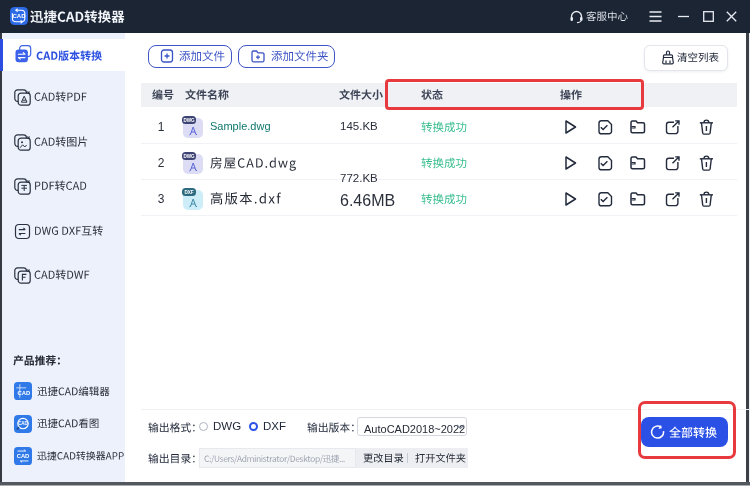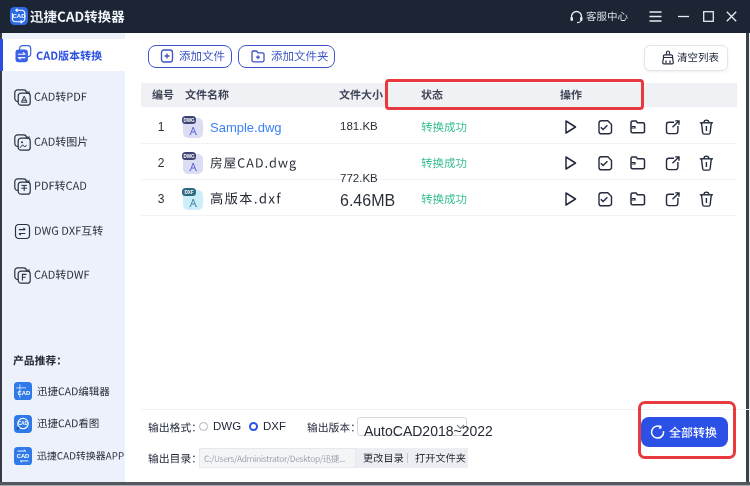--- a/index.html
+++ b/index.html
@@ -182,22 +182,22 @@
       <path d="M8.1 -8.6C8.5 -7.9 9.1 -7.1 9.3 -6.6L10.3 -7.2C10.1 -7.7 9.5 -8.5 9.1 -9.1ZM0.3 -2.5 1.0 -1.3C1.4 -1.7 2.0 -2.2 2.5 -2.6V1.0H3.8V0.2C4.1 0.5 4.4 0.7 4.7 1.0C6.0 -0.2 6.8 -1.6 7.2 -3.0C7.8 -1.3 8.6 0.1 9.9 0.9C10.1 0.6 10.5 0.1 10.8 -0.2C9.3 -1.1 8.3 -2.9 7.8 -5.0H10.5V-6.3H7.6V-6.5V-9.3H6.3V-6.5V-6.3H4.0V-5.0H6.2C6.0 -3.4 5.5 -1.6 3.8 -0.0V-9.4H2.5V-6.3C2.2 -6.9 1.8 -7.5 1.4 -8.0L0.4 -7.3C0.8 -6.7 1.4 -5.8 1.6 -5.2L2.5 -5.7V-4.2C1.7 -3.5 0.8 -2.8 0.3 -2.5Z M15.1 -4.3C15.8 -3.9 16.6 -3.4 16.9 -3.0L18.2 -3.8C17.7 -4.1 16.9 -4.7 16.3 -5.0ZM13.9 -2.7V-0.8C13.9 0.4 14.3 0.8 15.8 0.8C16.1 0.8 17.6 0.8 18.0 0.8C19.2 0.8 19.6 0.4 19.7 -1.2C19.4 -1.3 18.8 -1.5 18.5 -1.7C18.5 -0.6 18.4 -0.4 17.9 -0.4C17.5 -0.4 16.2 -0.4 15.9 -0.4C15.3 -0.4 15.2 -0.5 15.2 -0.8V-2.7ZM15.4 -2.8C16.0 -2.2 16.7 -1.5 17.0 -0.9L18.1 -1.6C17.7 -2.1 17.0 -2.9 16.5 -3.4ZM19.1 -2.5C19.7 -1.6 20.2 -0.3 20.4 0.5L21.6 0.1C21.4 -0.7 20.8 -2.0 20.3 -2.9ZM12.4 -2.8C12.2 -1.8 11.9 -0.7 11.4 0.0L12.6 0.6C13.1 -0.2 13.4 -1.4 13.6 -2.4ZM15.9 -9.5C15.8 -8.9 15.8 -8.4 15.7 -7.9H11.5V-6.7H15.3C14.8 -5.5 13.7 -4.6 11.4 -4.0C11.7 -3.7 12.0 -3.2 12.1 -2.9C14.9 -3.7 16.1 -5.0 16.7 -6.5C17.5 -4.8 18.8 -3.6 20.9 -3.0C21.1 -3.4 21.4 -3.9 21.7 -4.2C20.0 -4.6 18.8 -5.5 18.0 -6.7H21.5V-7.9H17.0C17.1 -8.4 17.2 -8.9 17.2 -9.5Z" fill="#3e4557"></path>
     </svg>
 <svg class="abs" style="left:560px;top:86.2px" width="25" height="19" viewBox="0 -12.8 25 19">
       <path d="M6.1 -8.0H8.1V-7.3H6.1ZM5.0 -8.9V-6.4H9.3V-8.9ZM5.0 -5.1H5.9V-4.3H5.0ZM8.4 -5.1H9.3V-4.3H8.4ZM1.5 -9.3V-7.3H0.4V-6.0H1.5V-4.1L0.3 -3.7L0.6 -2.4L1.5 -2.8V-0.5C1.5 -0.3 1.5 -0.3 1.3 -0.3C1.2 -0.3 0.9 -0.3 0.6 -0.3C0.8 0.0 0.9 0.5 1.0 0.9C1.6 0.9 2.0 0.8 2.3 0.6C2.6 0.4 2.7 0.1 2.7 -0.5V-3.2L3.7 -3.5L3.5 -4.7L2.7 -4.4V-6.0H3.6V-7.3H2.7V-9.3ZM3.8 -2.7V-1.6H5.9C5.2 -1.0 4.1 -0.5 3.0 -0.2C3.3 0.1 3.7 0.5 3.8 0.8C4.8 0.5 5.8 -0.1 6.5 -0.8V1.0H7.8V-0.8C8.4 -0.1 9.2 0.4 9.9 0.7C10.1 0.4 10.5 -0.0 10.8 -0.3C9.9 -0.5 9.0 -1.1 8.3 -1.6H10.5V-2.7H7.8V-3.4H10.4V-6.0H7.4V-3.4H6.9V-6.0H4.0V-3.4H6.5V-2.7Z M16.7 -9.2C16.2 -7.7 15.3 -6.1 14.3 -5.1C14.6 -4.9 15.1 -4.4 15.3 -4.1C15.8 -4.7 16.3 -5.5 16.8 -6.3H17.2V1.0H18.6V-1.5H21.6V-2.7H18.6V-3.9H21.4V-5.1H18.6V-6.3H21.7V-7.5H17.4C17.6 -8.0 17.8 -8.5 17.9 -8.9ZM13.8 -9.3C13.2 -7.7 12.2 -6.2 11.2 -5.2C11.5 -4.8 11.8 -4.1 12.0 -3.8C12.2 -4.0 12.4 -4.3 12.7 -4.6V1.0H14.0V-6.6C14.4 -7.3 14.8 -8.1 15.0 -8.9Z" fill="#3e4557"></path>
     </svg>
 <div class="abs" style="left:385px;top:79px;width:253px;height:25px;border:3px solid #e83a3e;border-radius:4px;"></div>
 <div class="abs" style="left:141px;top:143px;width:596px;height:1px;background:#f1f2f5"></div>
 <div class="abs" style="left:141px;top:179px;width:596px;height:1px;background:#f1f2f5"></div>
 <div class="abs" style="left:141px;top:215px;width:596px;height:1px;background:#f1f2f5"></div>
 <div class="abs" style="left:155px;top:120px;width:12px;color:#2a2f3a;font-size:12px;text-align:center">1</div>
-<div class="abs" style="left:210px;top:120px;color:#3b82f6;font-size:13px">Sample.dwg</div>
-<div class="abs" style="left:340px;top:120px;color:#2a2f3a;font-size:11.5px">181.KB</div>
+<div class="abs" style="left:210px;top:120px;color:#0f766e;font-size:11px">Sample.dwg</div>
+<div class="abs" style="left:340px;top:120px;color:#2a2f3a;font-size:11.5px">145.KB</div>
 <svg class="abs" style="left:421px;top:117.7px" width="49" height="19" viewBox="0 -13.3 49 19">
       <path d="M0.9 -3.8C1.0 -3.9 1.4 -4.0 1.8 -4.0H2.8V-2.3L0.5 -1.9L0.6 -1.1L2.8 -1.5V0.9H3.6V-1.7L5.2 -2.0L5.1 -2.7L3.6 -2.4V-4.0H4.8V-4.8H3.6V-6.5H2.8V-4.8H1.7C2.0 -5.6 2.4 -6.5 2.7 -7.5H4.8V-8.3H2.9C3.0 -8.7 3.1 -9.1 3.2 -9.5L2.4 -9.7C2.3 -9.2 2.2 -8.8 2.1 -8.3H0.5V-7.5H1.9C1.6 -6.6 1.4 -5.8 1.2 -5.5C1.0 -5.0 0.9 -4.6 0.7 -4.6C0.8 -4.4 0.9 -4.0 0.9 -3.8ZM4.9 -6.2V-5.3H6.6C6.3 -4.5 6.1 -3.8 5.9 -3.2H9.2C8.8 -2.6 8.3 -1.9 7.8 -1.3C7.4 -1.6 7.0 -1.8 6.7 -2.1L6.1 -1.5C7.3 -0.8 8.6 0.3 9.3 0.9L9.9 0.3C9.5 -0.1 9.1 -0.5 8.5 -0.9C9.2 -1.8 10.0 -2.9 10.6 -3.8L10.0 -4.1L9.8 -4.0H7.1L7.5 -5.3H11.0V-6.2H7.7L8.1 -7.5H10.6V-8.3H8.3L8.6 -9.5L7.8 -9.7L7.4 -8.3H5.3V-7.5H7.2L6.8 -6.2Z M13.4 -9.6V-7.3H12.1V-6.5H13.4V-4.0C12.8 -3.8 12.3 -3.7 11.9 -3.6L12.1 -2.7L13.4 -3.1V-0.1C13.4 0.0 13.3 0.0 13.2 0.0C13.1 0.1 12.7 0.1 12.2 0.0C12.4 0.3 12.5 0.7 12.5 0.9C13.2 0.9 13.6 0.9 13.9 0.7C14.1 0.6 14.2 0.3 14.2 -0.1V-3.4L15.5 -3.8L15.3 -4.6L14.2 -4.2V-6.5H15.3V-7.3H14.2V-9.6ZM17.7 -7.9H20.1C19.8 -7.5 19.5 -7.1 19.1 -6.8H16.8C17.1 -7.1 17.4 -7.5 17.7 -7.9ZM15.3 -3.3V-2.6H18.1C17.7 -1.6 16.7 -0.6 14.7 0.3C14.9 0.5 15.2 0.8 15.3 0.9C17.2 0.0 18.3 -1.1 18.8 -2.1C19.5 -0.8 20.7 0.3 22.1 0.9C22.2 0.7 22.5 0.4 22.6 0.2C21.3 -0.3 20.1 -1.3 19.4 -2.6H22.4V-3.3H21.6V-6.8H20.1C20.6 -7.2 21.0 -7.8 21.3 -8.3L20.7 -8.7L20.6 -8.6H18.1C18.3 -8.9 18.4 -9.2 18.5 -9.5L17.7 -9.7C17.3 -8.7 16.5 -7.5 15.4 -6.6C15.6 -6.5 15.8 -6.2 16.0 -6.0L16.2 -6.2V-3.3ZM17.0 -3.3V-6.1H18.5V-4.9C18.5 -4.4 18.5 -3.9 18.4 -3.3ZM20.8 -3.3H19.2C19.3 -3.9 19.4 -4.4 19.4 -4.8V-6.1H20.8Z M29.3 -9.6C29.3 -9.0 29.3 -8.3 29.3 -7.7H24.5V-4.5C24.5 -3.0 24.4 -1.0 23.4 0.4C23.6 0.5 24.0 0.8 24.1 1.0C25.2 -0.5 25.4 -2.8 25.4 -4.5V-4.5H27.5C27.4 -2.6 27.4 -1.8 27.2 -1.7C27.1 -1.6 27.0 -1.5 26.9 -1.5C26.7 -1.5 26.2 -1.5 25.6 -1.6C25.8 -1.4 25.9 -1.0 25.9 -0.8C26.4 -0.7 27.0 -0.7 27.3 -0.8C27.6 -0.8 27.8 -0.9 28.0 -1.1C28.2 -1.4 28.3 -2.4 28.3 -5.0C28.3 -5.1 28.3 -5.3 28.3 -5.3H25.4V-6.9H29.4C29.5 -5.0 29.8 -3.3 30.2 -2.0C29.5 -1.1 28.6 -0.4 27.6 0.1C27.7 0.3 28.0 0.7 28.2 0.9C29.1 0.3 29.9 -0.3 30.6 -1.1C31.1 0.1 31.8 0.8 32.7 0.8C33.6 0.8 33.9 0.3 34.0 -1.7C33.8 -1.8 33.5 -2.0 33.3 -2.2C33.2 -0.6 33.1 -0.0 32.7 -0.0C32.2 -0.0 31.6 -0.7 31.2 -1.8C32.1 -2.9 32.7 -4.2 33.2 -5.8L32.4 -6.0C32.0 -4.8 31.5 -3.8 30.9 -2.8C30.6 -4.0 30.4 -5.3 30.2 -6.9H33.9V-7.7H30.2C30.2 -8.3 30.2 -9.0 30.2 -9.6ZM30.7 -9.1C31.5 -8.7 32.3 -8.1 32.8 -7.7L33.3 -8.3C32.9 -8.7 32.0 -9.3 31.2 -9.6Z M34.9 -2.1 35.1 -1.2C36.4 -1.5 38.0 -2.0 39.6 -2.5L39.5 -3.3L37.6 -2.8V-7.5H39.3V-8.3H35.1V-7.5H36.8V-2.6C36.1 -2.4 35.4 -2.2 34.9 -2.1ZM41.4 -9.5C41.4 -8.6 41.4 -7.8 41.3 -7.0H39.4V-6.2H41.3C41.1 -3.4 40.5 -1.1 38.0 0.3C38.2 0.4 38.5 0.7 38.7 0.9C41.3 -0.5 42.0 -3.1 42.1 -6.2H44.4C44.3 -2.1 44.1 -0.5 43.8 -0.2C43.6 -0.0 43.5 0.0 43.3 0.0C43.0 0.0 42.4 -0.0 41.7 -0.1C41.8 0.2 41.9 0.5 41.9 0.8C42.6 0.8 43.3 0.8 43.6 0.8C44.0 0.8 44.3 0.7 44.5 0.3C45.0 -0.2 45.1 -1.8 45.3 -6.6C45.3 -6.7 45.3 -7.0 45.3 -7.0H42.2C42.2 -7.8 42.2 -8.6 42.2 -9.5Z" fill="#35bd8d"></path>
     </svg>
 <div class="abs" style="left:155px;top:156px;width:12px;color:#2a2f3a;font-size:12px;text-align:center">2</div>
 <svg class="abs" style="left:210px;top:152.6px" width="90" height="21" viewBox="0 -14.6 90 21">
       <path d="M6.4 -6.0C6.6 -5.6 6.9 -5.0 7.1 -4.7H3.1V-3.9H5.5C5.3 -1.9 4.7 -0.5 2.5 0.3C2.7 0.4 2.9 0.8 3.0 1.0C4.8 0.4 5.6 -0.7 6.0 -2.0H9.8C9.7 -0.7 9.5 -0.2 9.3 0.0C9.2 0.1 9.1 0.1 8.8 0.1C8.6 0.1 7.9 0.1 7.2 0.1C7.3 0.3 7.4 0.6 7.5 0.8C8.2 0.9 8.9 0.9 9.2 0.9C9.6 0.8 9.9 0.8 10.1 0.6C10.4 0.3 10.6 -0.5 10.8 -2.4C10.8 -2.5 10.8 -2.8 10.8 -2.8H6.2C6.3 -3.1 6.4 -3.5 6.4 -3.9H11.6V-4.7H7.3L8.0 -5.0C7.8 -5.3 7.5 -5.9 7.2 -6.3ZM5.6 -10.3C5.7 -10.0 5.9 -9.7 6.0 -9.3H1.7V-6.3C1.7 -4.3 1.6 -1.5 0.4 0.5C0.7 0.6 1.1 0.8 1.3 1.0C2.5 -1.1 2.7 -4.2 2.7 -6.3V-6.4H11.2V-9.3H7.1C6.9 -9.7 6.7 -10.2 6.5 -10.6ZM2.7 -8.5H10.2V-7.2H2.7Z M16.3 -9.1H23.8V-7.9H16.3ZM15.4 -9.9V-6.4C15.4 -4.4 15.3 -1.5 14.0 0.5C14.3 0.6 14.7 0.8 14.9 1.0C16.1 -1.1 16.3 -4.2 16.3 -6.4V-7.1H24.8V-9.9ZM17.2 -3.1C17.4 -3.2 17.8 -3.2 20.3 -3.4V-2.3H17.0V-1.5H20.3V-0.1H16.0V0.6H25.5V-0.1H21.2V-1.5H24.6V-2.3H21.2V-3.5L23.5 -3.6C23.8 -3.3 24.1 -3.0 24.3 -2.8L25.1 -3.3C24.5 -3.9 23.4 -4.8 22.5 -5.4H25.2V-6.2H16.4V-5.4H18.8C18.3 -4.9 17.8 -4.5 17.6 -4.3C17.3 -4.1 17.1 -4.0 16.9 -3.9C17.0 -3.7 17.1 -3.3 17.2 -3.1ZM21.8 -5.0C22.1 -4.8 22.4 -4.5 22.7 -4.3L18.5 -4.1C19.0 -4.5 19.5 -4.9 20.0 -5.4H22.4Z M32.0 0.2C33.1 0.2 34.1 -0.3 34.8 -1.2L34.1 -1.9C33.6 -1.2 32.9 -0.9 32.0 -0.9C30.2 -0.9 29.1 -2.3 29.1 -4.6C29.1 -7.0 30.3 -8.4 32.0 -8.4C32.8 -8.4 33.4 -8.0 33.9 -7.5L34.6 -8.3C34.0 -8.9 33.1 -9.4 32.0 -9.4C29.7 -9.4 27.9 -7.6 27.9 -4.6C27.9 -1.6 29.6 0.2 32.0 0.2Z M36.3 0.0H37.5L38.4 -2.8H41.7L42.6 0.0H43.8L40.7 -9.2H39.4ZM38.6 -3.7 39.1 -5.2C39.4 -6.2 39.7 -7.2 40.0 -8.3H40.1C40.4 -7.2 40.7 -6.2 41.0 -5.2L41.4 -3.7Z M46.2 0.0H48.5C51.3 0.0 52.8 -1.7 52.8 -4.6C52.8 -7.6 51.3 -9.2 48.5 -9.2H46.2ZM47.3 -1.0V-8.3H48.4C50.6 -8.3 51.6 -7.0 51.6 -4.6C51.6 -2.3 50.6 -1.0 48.4 -1.0Z M56.3 0.2C56.8 0.2 57.2 -0.2 57.2 -0.7C57.2 -1.2 56.8 -1.6 56.3 -1.6C55.9 -1.6 55.5 -1.2 55.5 -0.7C55.5 -0.2 55.9 0.2 56.3 0.2Z M62.6 0.2C63.4 0.2 64.1 -0.3 64.6 -0.8H64.7L64.8 0.0H65.7V-10.0H64.6V-7.4L64.6 -6.2C64.0 -6.7 63.5 -7.0 62.7 -7.0C61.1 -7.0 59.7 -5.6 59.7 -3.4C59.7 -1.1 60.8 0.2 62.6 0.2ZM62.8 -0.8C61.6 -0.8 60.9 -1.8 60.9 -3.4C60.9 -5.0 61.8 -6.0 62.9 -6.0C63.5 -6.0 64.0 -5.8 64.6 -5.3V-1.7C64.0 -1.1 63.4 -0.8 62.8 -0.8Z M70.1 0.0H71.5L72.4 -3.7C72.6 -4.3 72.7 -5.0 72.9 -5.7H73.0C73.1 -5.0 73.3 -4.3 73.4 -3.7L74.4 0.0H75.8L77.7 -6.8H76.6L75.6 -2.9C75.4 -2.2 75.3 -1.6 75.1 -1.0H75.1C74.9 -1.6 74.8 -2.2 74.6 -2.9L73.5 -6.8H72.4L71.3 -2.9C71.2 -2.2 71.0 -1.6 70.9 -1.0H70.8C70.7 -1.6 70.6 -2.2 70.4 -2.9L69.4 -6.8H68.2Z M82.5 3.1C84.6 3.1 85.9 2.1 85.9 0.8C85.9 -0.4 85.1 -0.8 83.5 -0.8H82.2C81.3 -0.8 81.0 -1.2 81.0 -1.6C81.0 -2.0 81.2 -2.2 81.4 -2.4C81.7 -2.3 82.1 -2.2 82.4 -2.2C83.9 -2.2 84.9 -3.1 84.9 -4.5C84.9 -5.1 84.7 -5.6 84.4 -6.0H85.8V-6.8H83.4C83.2 -6.9 82.8 -7.0 82.4 -7.0C81.1 -7.0 79.9 -6.1 79.9 -4.6C79.9 -3.8 80.3 -3.1 80.8 -2.7V-2.7C80.4 -2.4 80.0 -2.0 80.0 -1.4C80.0 -0.9 80.3 -0.5 80.6 -0.3V-0.2C80.0 0.2 79.6 0.7 79.6 1.3C79.6 2.5 80.8 3.1 82.5 3.1ZM82.4 -2.9C81.7 -2.9 81.0 -3.6 81.0 -4.6C81.0 -5.6 81.6 -6.2 82.4 -6.2C83.3 -6.2 83.9 -5.6 83.9 -4.6C83.9 -3.6 83.2 -2.9 82.4 -2.9ZM82.6 2.4C81.4 2.4 80.6 1.9 80.6 1.2C80.6 0.8 80.8 0.4 81.3 0.0C81.6 0.1 82.0 0.1 82.2 0.1H83.4C84.3 0.1 84.8 0.3 84.8 1.0C84.8 1.7 83.9 2.4 82.6 2.4Z" fill="#262b36"></path>
     </svg>
 <div class="abs" style="left:340px;top:172px;color:#2a2f3a;font-size:11.5px">772.KB</div>
 <svg class="abs" style="left:421px;top:153.7px" width="49" height="19" viewBox="0 -13.3 49 19">
       <path d="M0.9 -3.8C1.0 -3.9 1.4 -4.0 1.8 -4.0H2.8V-2.3L0.5 -1.9L0.6 -1.1L2.8 -1.5V0.9H3.6V-1.7L5.2 -2.0L5.1 -2.7L3.6 -2.4V-4.0H4.8V-4.8H3.6V-6.5H2.8V-4.8H1.7C2.0 -5.6 2.4 -6.5 2.7 -7.5H4.8V-8.3H2.9C3.0 -8.7 3.1 -9.1 3.2 -9.5L2.4 -9.7C2.3 -9.2 2.2 -8.8 2.1 -8.3H0.5V-7.5H1.9C1.6 -6.6 1.4 -5.8 1.2 -5.5C1.0 -5.0 0.9 -4.6 0.7 -4.6C0.8 -4.4 0.9 -4.0 0.9 -3.8ZM4.9 -6.2V-5.3H6.6C6.3 -4.5 6.1 -3.8 5.9 -3.2H9.2C8.8 -2.6 8.3 -1.9 7.8 -1.3C7.4 -1.6 7.0 -1.8 6.7 -2.1L6.1 -1.5C7.3 -0.8 8.6 0.3 9.3 0.9L9.9 0.3C9.5 -0.1 9.1 -0.5 8.5 -0.9C9.2 -1.8 10.0 -2.9 10.6 -3.8L10.0 -4.1L9.8 -4.0H7.1L7.5 -5.3H11.0V-6.2H7.7L8.1 -7.5H10.6V-8.3H8.3L8.6 -9.5L7.8 -9.7L7.4 -8.3H5.3V-7.5H7.2L6.8 -6.2Z M13.4 -9.6V-7.3H12.1V-6.5H13.4V-4.0C12.8 -3.8 12.3 -3.7 11.9 -3.6L12.1 -2.7L13.4 -3.1V-0.1C13.4 0.0 13.3 0.0 13.2 0.0C13.1 0.1 12.7 0.1 12.2 0.0C12.4 0.3 12.5 0.7 12.5 0.9C13.2 0.9 13.6 0.9 13.9 0.7C14.1 0.6 14.2 0.3 14.2 -0.1V-3.4L15.5 -3.8L15.3 -4.6L14.2 -4.2V-6.5H15.3V-7.3H14.2V-9.6ZM17.7 -7.9H20.1C19.8 -7.5 19.5 -7.1 19.1 -6.8H16.8C17.1 -7.1 17.4 -7.5 17.7 -7.9ZM15.3 -3.3V-2.6H18.1C17.7 -1.6 16.7 -0.6 14.7 0.3C14.9 0.5 15.2 0.8 15.3 0.9C17.2 0.0 18.3 -1.1 18.8 -2.1C19.5 -0.8 20.7 0.3 22.1 0.9C22.2 0.7 22.5 0.4 22.6 0.2C21.3 -0.3 20.1 -1.3 19.4 -2.6H22.4V-3.3H21.6V-6.8H20.1C20.6 -7.2 21.0 -7.8 21.3 -8.3L20.7 -8.7L20.6 -8.6H18.1C18.3 -8.9 18.4 -9.2 18.5 -9.5L17.7 -9.7C17.3 -8.7 16.5 -7.5 15.4 -6.6C15.6 -6.5 15.8 -6.2 16.0 -6.0L16.2 -6.2V-3.3ZM17.0 -3.3V-6.1H18.5V-4.9C18.5 -4.4 18.5 -3.9 18.4 -3.3ZM20.8 -3.3H19.2C19.3 -3.9 19.4 -4.4 19.4 -4.8V-6.1H20.8Z M29.3 -9.6C29.3 -9.0 29.3 -8.3 29.3 -7.7H24.5V-4.5C24.5 -3.0 24.4 -1.0 23.4 0.4C23.6 0.5 24.0 0.8 24.1 1.0C25.2 -0.5 25.4 -2.8 25.4 -4.5V-4.5H27.5C27.4 -2.6 27.4 -1.8 27.2 -1.7C27.1 -1.6 27.0 -1.5 26.9 -1.5C26.7 -1.5 26.2 -1.5 25.6 -1.6C25.8 -1.4 25.9 -1.0 25.9 -0.8C26.4 -0.7 27.0 -0.7 27.3 -0.8C27.6 -0.8 27.8 -0.9 28.0 -1.1C28.2 -1.4 28.3 -2.4 28.3 -5.0C28.3 -5.1 28.3 -5.3 28.3 -5.3H25.4V-6.9H29.4C29.5 -5.0 29.8 -3.3 30.2 -2.0C29.5 -1.1 28.6 -0.4 27.6 0.1C27.7 0.3 28.0 0.7 28.2 0.9C29.1 0.3 29.9 -0.3 30.6 -1.1C31.1 0.1 31.8 0.8 32.7 0.8C33.6 0.8 33.9 0.3 34.0 -1.7C33.8 -1.8 33.5 -2.0 33.3 -2.2C33.2 -0.6 33.1 -0.0 32.7 -0.0C32.2 -0.0 31.6 -0.7 31.2 -1.8C32.1 -2.9 32.7 -4.2 33.2 -5.8L32.4 -6.0C32.0 -4.8 31.5 -3.8 30.9 -2.8C30.6 -4.0 30.4 -5.3 30.2 -6.9H33.9V-7.7H30.2C30.2 -8.3 30.2 -9.0 30.2 -9.6ZM30.7 -9.1C31.5 -8.7 32.3 -8.1 32.8 -7.7L33.3 -8.3C32.9 -8.7 32.0 -9.3 31.2 -9.6Z M34.9 -2.1 35.1 -1.2C36.4 -1.5 38.0 -2.0 39.6 -2.5L39.5 -3.3L37.6 -2.8V-7.5H39.3V-8.3H35.1V-7.5H36.8V-2.6C36.1 -2.4 35.4 -2.2 34.9 -2.1ZM41.4 -9.5C41.4 -8.6 41.4 -7.8 41.3 -7.0H39.4V-6.2H41.3C41.1 -3.4 40.5 -1.1 38.0 0.3C38.2 0.4 38.5 0.7 38.7 0.9C41.3 -0.5 42.0 -3.1 42.1 -6.2H44.4C44.3 -2.1 44.1 -0.5 43.8 -0.2C43.6 -0.0 43.5 0.0 43.3 0.0C43.0 0.0 42.4 -0.0 41.7 -0.1C41.8 0.2 41.9 0.5 41.9 0.8C42.6 0.8 43.3 0.8 43.6 0.8C44.0 0.8 44.3 0.7 44.5 0.3C45.0 -0.2 45.1 -1.8 45.3 -6.6C45.3 -6.7 45.3 -7.0 45.3 -7.0H42.2C42.2 -7.8 42.2 -8.6 42.2 -9.5Z" fill="#35bd8d"></path>
@@ -261,21 +261,21 @@
       <path d="M7.9 -4.8V-0.9H8.6V-4.8ZM9.3 -5.2V-0.1C9.3 0.1 9.3 0.1 9.1 0.1C9.0 0.1 8.6 0.1 8.1 0.1C8.2 0.3 8.3 0.6 8.3 0.8C8.9 0.8 9.4 0.8 9.6 0.6C9.9 0.5 10.0 0.3 10.0 -0.1V-5.2ZM0.8 -3.6C0.9 -3.7 1.2 -3.7 1.5 -3.7H2.4V-2.2C1.6 -2.1 1.0 -1.9 0.5 -1.8L0.6 -1.0L2.4 -1.5V0.9H3.1V-1.7L4.0 -1.9L3.9 -2.6L3.1 -2.4V-3.7H3.9V-4.5H3.1V-6.1H2.4V-4.5H1.4C1.7 -5.2 2.0 -6.1 2.2 -7.0H4.0V-7.8H2.3C2.4 -8.2 2.5 -8.6 2.5 -8.9L1.8 -9.1C1.7 -8.6 1.7 -8.2 1.6 -7.8H0.5V-7.0H1.5C1.3 -6.1 1.1 -5.4 1.0 -5.1C0.8 -4.6 0.7 -4.3 0.5 -4.2C0.6 -4.1 0.7 -3.7 0.8 -3.6ZM7.1 -9.1C6.4 -8.0 5.1 -6.9 3.8 -6.3C4.0 -6.1 4.2 -5.9 4.3 -5.7C4.6 -5.8 4.9 -6.0 5.2 -6.2V-5.7H9.1V-6.3C9.4 -6.1 9.7 -6.0 10.0 -5.8C10.1 -6.0 10.3 -6.3 10.5 -6.4C9.4 -6.9 8.4 -7.5 7.5 -8.5L7.8 -8.8ZM5.5 -6.4C6.1 -6.9 6.6 -7.4 7.1 -7.9C7.7 -7.3 8.3 -6.8 8.9 -6.4ZM6.6 -4.4V-3.5H5.2V-4.4ZM4.5 -5.0V0.8H5.2V-1.4H6.6V0.0C6.6 0.1 6.6 0.1 6.5 0.1C6.4 0.1 6.1 0.1 5.8 0.1C5.9 0.3 6.0 0.6 6.0 0.8C6.5 0.8 6.8 0.8 7.0 0.7C7.3 0.6 7.3 0.4 7.3 0.0V-5.0ZM5.2 -2.9H6.6V-2.0H5.2Z M11.9 -3.7V0.2H19.6V0.8H20.5V-3.7H19.6V-0.6H16.6V-4.4H20.0V-8.1H19.2V-5.2H16.6V-9.1H15.7V-5.2H13.3V-8.1H12.4V-4.4H15.7V-0.6H12.8V-3.7Z M27.8 -7.2H30.2C29.9 -6.5 29.4 -5.9 28.9 -5.4C28.4 -5.9 28.0 -6.4 27.7 -7.0ZM23.8 -9.1V-6.8H22.2V-6.0H23.7C23.3 -4.5 22.6 -2.8 21.9 -1.9C22.0 -1.7 22.2 -1.4 22.3 -1.2C22.9 -1.9 23.4 -3.1 23.8 -4.3V0.9H24.5V-4.6C24.9 -4.1 25.3 -3.5 25.4 -3.2L25.9 -3.8C25.7 -4.1 24.8 -5.2 24.5 -5.5V-6.0H25.8L25.5 -5.8C25.7 -5.6 26.0 -5.4 26.2 -5.2C26.5 -5.6 26.9 -5.9 27.2 -6.4C27.5 -5.9 27.9 -5.3 28.4 -4.9C27.4 -4.1 26.4 -3.5 25.3 -3.1C25.4 -3.0 25.7 -2.7 25.7 -2.5C26.0 -2.6 26.3 -2.7 26.6 -2.8V0.9H27.3V0.4H30.4V0.8H31.1V-2.9L31.6 -2.7C31.8 -2.9 32.0 -3.2 32.2 -3.4C31.1 -3.7 30.2 -4.2 29.4 -4.8C30.2 -5.6 30.8 -6.6 31.2 -7.7L30.7 -7.9L30.5 -7.9H28.2C28.4 -8.2 28.5 -8.5 28.7 -8.9L27.9 -9.1C27.5 -8.0 26.8 -6.9 26.0 -6.2V-6.8H24.5V-9.1ZM27.3 -0.3V-2.4H30.4V-0.3ZM27.1 -3.1C27.8 -3.4 28.4 -3.8 28.9 -4.3C29.4 -3.9 30.0 -3.4 30.7 -3.1Z M40.1 -8.5C40.6 -8.2 41.3 -7.6 41.6 -7.2L42.2 -7.7C41.9 -8.1 41.2 -8.6 40.6 -9.0ZM38.5 -9.0C38.5 -8.4 38.5 -7.7 38.6 -7.1H33.0V-6.3H38.6C38.9 -2.2 39.8 0.9 41.6 0.9C42.4 0.9 42.7 0.3 42.8 -1.6C42.6 -1.6 42.3 -1.8 42.1 -2.0C42.1 -0.6 41.9 0.0 41.6 0.0C40.6 0.0 39.7 -2.6 39.5 -6.3H42.6V-7.1H39.4C39.4 -7.7 39.4 -8.3 39.4 -9.0ZM33.0 -0.3 33.3 0.5C34.7 0.2 36.7 -0.2 38.5 -0.6L38.4 -1.4L36.1 -0.9V-3.9H38.1V-4.7H33.4V-3.9H35.3V-0.7Z M45.9 -5.2C46.3 -5.2 46.7 -5.6 46.7 -6.0C46.7 -6.5 46.3 -6.9 45.9 -6.9C45.5 -6.9 45.1 -6.5 45.1 -6.0C45.1 -5.6 45.5 -5.2 45.9 -5.2ZM45.9 0.0C46.3 0.0 46.7 -0.3 46.7 -0.8C46.7 -1.3 46.3 -1.6 45.9 -1.6C45.5 -1.6 45.1 -1.3 45.1 -0.8C45.1 -0.3 45.5 0.0 45.9 0.0Z" fill="#20283a"></path>
     </svg>
 <div class="abs" style="left:199px;top:422px;width:9px;height:9px;border:1px solid #aeb4c0;border-radius:50%;background:#fff;box-sizing:border-box"></div>
 <div class="abs" style="left:213px;top:420px;color:#20283a;font-size:11.5px">DWG</div>
 <div class="abs" style="left:249px;top:422px;width:9px;height:9px;border:2px solid #2b51e8;border-radius:50%;background:#fff;box-sizing:border-box"></div>
 <div class="abs" style="left:263px;top:420px;color:#20283a;font-size:11.5px">DXF</div>
 <svg class="abs" style="left:307px;top:418.5px" width="57" height="18" viewBox="0 -12.5 57 18">
       <path d="M7.9 -4.8V-0.9H8.6V-4.8ZM9.3 -5.2V-0.1C9.3 0.1 9.3 0.1 9.1 0.1C9.0 0.1 8.6 0.1 8.1 0.1C8.2 0.3 8.3 0.6 8.3 0.8C8.9 0.8 9.4 0.8 9.6 0.6C9.9 0.5 10.0 0.3 10.0 -0.1V-5.2ZM0.8 -3.6C0.9 -3.7 1.2 -3.7 1.5 -3.7H2.4V-2.2C1.6 -2.1 1.0 -1.9 0.5 -1.8L0.6 -1.0L2.4 -1.5V0.9H3.1V-1.7L4.0 -1.9L3.9 -2.6L3.1 -2.4V-3.7H3.9V-4.5H3.1V-6.1H2.4V-4.5H1.4C1.7 -5.2 2.0 -6.1 2.2 -7.0H4.0V-7.8H2.3C2.4 -8.2 2.5 -8.6 2.5 -8.9L1.8 -9.1C1.7 -8.6 1.7 -8.2 1.6 -7.8H0.5V-7.0H1.5C1.3 -6.1 1.1 -5.4 1.0 -5.1C0.8 -4.6 0.7 -4.3 0.5 -4.2C0.6 -4.1 0.7 -3.7 0.8 -3.6ZM7.1 -9.1C6.4 -8.0 5.1 -6.9 3.8 -6.3C4.0 -6.1 4.2 -5.9 4.3 -5.7C4.6 -5.8 4.9 -6.0 5.2 -6.2V-5.7H9.1V-6.3C9.4 -6.1 9.7 -6.0 10.0 -5.8C10.1 -6.0 10.3 -6.3 10.5 -6.4C9.4 -6.9 8.4 -7.5 7.5 -8.5L7.8 -8.8ZM5.5 -6.4C6.1 -6.9 6.6 -7.4 7.1 -7.9C7.7 -7.3 8.3 -6.8 8.9 -6.4ZM6.6 -4.4V-3.5H5.2V-4.4ZM4.5 -5.0V0.8H5.2V-1.4H6.6V0.0C6.6 0.1 6.6 0.1 6.5 0.1C6.4 0.1 6.1 0.1 5.8 0.1C5.9 0.3 6.0 0.6 6.0 0.8C6.5 0.8 6.8 0.8 7.0 0.7C7.3 0.6 7.3 0.4 7.3 0.0V-5.0ZM5.2 -2.9H6.6V-2.0H5.2Z M11.9 -3.7V0.2H19.6V0.8H20.5V-3.7H19.6V-0.6H16.6V-4.4H20.0V-8.1H19.2V-5.2H16.6V-9.1H15.7V-5.2H13.3V-8.1H12.4V-4.4H15.7V-0.6H12.8V-3.7Z M22.7 -8.9V-4.6C22.7 -2.9 22.6 -1.0 21.9 0.4C22.1 0.5 22.4 0.7 22.5 0.9C23.1 -0.2 23.4 -1.6 23.4 -3.1H24.9V0.9H25.7V-3.8H23.5L23.5 -4.6V-5.4H26.3V-6.1H25.4V-9.1H24.6V-6.1H23.5V-8.9ZM30.8 -5.2C30.6 -3.9 30.2 -2.9 29.6 -2.0C29.1 -2.9 28.7 -4.0 28.5 -5.2ZM26.8 -8.3V-4.6C26.8 -3.0 26.7 -1.0 25.9 0.5C26.1 0.6 26.4 0.8 26.5 0.9C27.5 -0.6 27.6 -2.8 27.6 -4.6V-5.2H27.8C28.1 -3.7 28.5 -2.4 29.2 -1.4C28.6 -0.7 27.9 -0.1 27.2 0.2C27.3 0.4 27.5 0.7 27.6 0.9C28.4 0.5 29.0 -0.0 29.6 -0.7C30.1 -0.0 30.7 0.5 31.4 0.9C31.6 0.7 31.8 0.4 32.0 0.2C31.2 -0.1 30.6 -0.6 30.1 -1.3C30.9 -2.5 31.4 -3.9 31.7 -5.8L31.2 -6.0L31.1 -5.9H27.6V-7.7C29.1 -7.8 30.7 -8.0 31.8 -8.3L31.3 -9.0C30.2 -8.7 28.4 -8.5 26.8 -8.3Z M37.4 -9.1V-6.8H33.1V-6.0H36.4C35.6 -4.1 34.2 -2.4 32.8 -1.5C33.0 -1.4 33.3 -1.1 33.4 -0.9C35.0 -1.9 36.4 -3.9 37.2 -6.0H37.4V-2.0H34.8V-1.2H37.4V0.9H38.2V-1.2H40.7V-2.0H38.2V-6.0H38.4C39.2 -3.9 40.6 -1.9 42.2 -0.9C42.3 -1.1 42.6 -1.4 42.8 -1.6C41.3 -2.4 40.0 -4.1 39.2 -6.0H42.5V-6.8H38.2V-9.1Z M45.9 -5.2C46.3 -5.2 46.7 -5.6 46.7 -6.0C46.7 -6.5 46.3 -6.9 45.9 -6.9C45.5 -6.9 45.1 -6.5 45.1 -6.0C45.1 -5.6 45.5 -5.2 45.9 -5.2ZM45.9 0.0C46.3 0.0 46.7 -0.3 46.7 -0.8C46.7 -1.3 46.3 -1.6 45.9 -1.6C45.5 -1.6 45.1 -1.3 45.1 -0.8C45.1 -0.3 45.5 0.0 45.9 0.0Z" fill="#20283a"></path>
     </svg>
 <div class="abs" style="left:357px;top:417px;width:110px;height:19px;border:1px solid #d4d7de;border-radius:3px;background:#fff;box-sizing:border-box"></div>
-<div class="abs" style="left:364px;top:423px;color:#262b36;font-size:14px">AutoCAD2018~2022</div>
+<div class="abs" style="left:364px;top:423px;color:#262b36;font-size:11px">AutoCAD2018~2022</div>
 <svg class="abs" style="left:456px;top:424px" width="9" height="6" viewBox="0 0 9 6">
     <path d="M1 1 l3.5 3.5 L8 1" stroke="#7a8290" stroke-width="1.2" fill="none"></path>
     </svg>
 <svg class="abs" style="left:148px;top:449.5px" width="57" height="18" viewBox="0 -12.5 57 18">
       <path d="M7.9 -4.8V-0.9H8.6V-4.8ZM9.3 -5.2V-0.1C9.3 0.1 9.3 0.1 9.1 0.1C9.0 0.1 8.6 0.1 8.1 0.1C8.2 0.3 8.3 0.6 8.3 0.8C8.9 0.8 9.4 0.8 9.6 0.6C9.9 0.5 10.0 0.3 10.0 -0.1V-5.2ZM0.8 -3.6C0.9 -3.7 1.2 -3.7 1.5 -3.7H2.4V-2.2C1.6 -2.1 1.0 -1.9 0.5 -1.8L0.6 -1.0L2.4 -1.5V0.9H3.1V-1.7L4.0 -1.9L3.9 -2.6L3.1 -2.4V-3.7H3.9V-4.5H3.1V-6.1H2.4V-4.5H1.4C1.7 -5.2 2.0 -6.1 2.2 -7.0H4.0V-7.8H2.3C2.4 -8.2 2.5 -8.6 2.5 -8.9L1.8 -9.1C1.7 -8.6 1.7 -8.2 1.6 -7.8H0.5V-7.0H1.5C1.3 -6.1 1.1 -5.4 1.0 -5.1C0.8 -4.6 0.7 -4.3 0.5 -4.2C0.6 -4.1 0.7 -3.7 0.8 -3.6ZM7.1 -9.1C6.4 -8.0 5.1 -6.9 3.8 -6.3C4.0 -6.1 4.2 -5.9 4.3 -5.7C4.6 -5.8 4.9 -6.0 5.2 -6.2V-5.7H9.1V-6.3C9.4 -6.1 9.7 -6.0 10.0 -5.8C10.1 -6.0 10.3 -6.3 10.5 -6.4C9.4 -6.9 8.4 -7.5 7.5 -8.5L7.8 -8.8ZM5.5 -6.4C6.1 -6.9 6.6 -7.4 7.1 -7.9C7.7 -7.3 8.3 -6.8 8.9 -6.4ZM6.6 -4.4V-3.5H5.2V-4.4ZM4.5 -5.0V0.8H5.2V-1.4H6.6V0.0C6.6 0.1 6.6 0.1 6.5 0.1C6.4 0.1 6.1 0.1 5.8 0.1C5.9 0.3 6.0 0.6 6.0 0.8C6.5 0.8 6.8 0.8 7.0 0.7C7.3 0.6 7.3 0.4 7.3 0.0V-5.0ZM5.2 -2.9H6.6V-2.0H5.2Z M11.9 -3.7V0.2H19.6V0.8H20.5V-3.7H19.6V-0.6H16.6V-4.4H20.0V-8.1H19.2V-5.2H16.6V-9.1H15.7V-5.2H13.3V-8.1H12.4V-4.4H15.7V-0.6H12.8V-3.7Z M24.1 -5.1H29.8V-3.3H24.1ZM24.1 -5.9V-7.6H29.8V-5.9ZM24.1 -2.5H29.8V-0.7H24.1ZM23.3 -8.4V0.8H24.1V0.1H29.8V0.8H30.6V-8.4Z M33.8 -3.4C34.5 -3.0 35.4 -2.4 35.8 -2.0L36.4 -2.6C36.0 -3.0 35.1 -3.6 34.4 -3.9ZM33.8 -8.5V-7.7H40.4L40.3 -6.7H34.2V-6.0H40.3L40.2 -5.0H33.1V-4.3H37.4V-2.3C35.8 -1.6 34.2 -1.0 33.1 -0.6L33.6 0.1C34.6 -0.3 36.0 -0.9 37.4 -1.5V-0.0C37.4 0.1 37.3 0.2 37.2 0.2C37.0 0.2 36.4 0.2 35.7 0.2C35.8 0.4 36.0 0.7 36.0 0.9C36.9 0.9 37.4 0.9 37.7 0.8C38.1 0.6 38.2 0.5 38.2 -0.0V-2.5C39.1 -1.1 40.5 -0.1 42.2 0.4C42.3 0.2 42.5 -0.1 42.7 -0.3C41.5 -0.6 40.5 -1.2 39.7 -1.9C40.4 -2.3 41.2 -2.9 41.8 -3.5L41.1 -4.0C40.7 -3.5 39.9 -2.9 39.2 -2.4C38.8 -2.9 38.5 -3.4 38.2 -3.9V-4.3H42.6V-5.0H41.1C41.2 -6.1 41.3 -7.4 41.3 -8.5L40.6 -8.5L40.5 -8.5Z M45.9 -5.2C46.3 -5.2 46.7 -5.6 46.7 -6.0C46.7 -6.5 46.3 -6.9 45.9 -6.9C45.5 -6.9 45.1 -6.5 45.1 -6.0C45.1 -5.6 45.5 -5.2 45.9 -5.2ZM45.9 0.0C46.3 0.0 46.7 -0.3 46.7 -0.8C46.7 -1.3 46.3 -1.6 45.9 -1.6C45.5 -1.6 45.1 -1.3 45.1 -0.8C45.1 -0.3 45.5 0.0 45.9 0.0Z" fill="#20283a"></path>
     </svg>
 <div class="abs" style="left:199px;top:448px;width:157px;height:20px;background:#f4f5f7;border:1px solid #e8e9ee;box-sizing:border-box;overflow:hidden"></div>
 <div class="abs" style="left:204px;top:448px;width:149px;height:20px;overflow:hidden">
       <svg class="abs" style="left:0px;top:3.6px" width="143" height="15" viewBox="0 -9.9 143 15">
         <path d="M3.2 0.1C4.0 0.1 4.6 -0.2 5.1 -0.8L4.7 -1.3C4.3 -0.8 3.8 -0.6 3.2 -0.6C2.0 -0.6 1.3 -1.6 1.3 -3.1C1.3 -4.7 2.1 -5.7 3.3 -5.7C3.8 -5.7 4.2 -5.4 4.5 -5.1L5.0 -5.6C4.6 -6.0 4.0 -6.3 3.3 -6.3C1.7 -6.3 0.5 -5.1 0.5 -3.1C0.5 -1.1 1.6 0.1 3.2 0.1Z M6.2 -3.3C6.5 -3.3 6.8 -3.6 6.8 -3.9C6.8 -4.3 6.5 -4.5 6.2 -4.5C5.9 -4.5 5.6 -4.3 5.6 -3.9C5.6 -3.6 5.9 -3.3 6.2 -3.3ZM6.2 0.1C6.5 0.1 6.8 -0.1 6.8 -0.5C6.8 -0.8 6.5 -1.1 6.2 -1.1C5.9 -1.1 5.6 -0.8 5.6 -0.5C5.6 -0.1 5.9 0.1 6.2 0.1Z M7.1 1.5H7.6L10.2 -6.7H9.6Z M13.0 0.1C14.3 0.1 15.2 -0.6 15.2 -2.6V-6.2H14.5V-2.6C14.5 -1.1 13.8 -0.6 13.0 -0.6C12.2 -0.6 11.5 -1.1 11.5 -2.6V-6.2H10.8V-2.6C10.8 -0.6 11.7 0.1 13.0 0.1Z M17.6 0.1C18.7 0.1 19.3 -0.5 19.3 -1.3C19.3 -2.1 18.6 -2.4 17.9 -2.7C17.4 -2.9 16.9 -3.0 16.9 -3.5C16.9 -3.8 17.2 -4.1 17.8 -4.1C18.2 -4.1 18.5 -4.0 18.8 -3.7L19.2 -4.2C18.8 -4.5 18.3 -4.7 17.8 -4.7C16.8 -4.7 16.2 -4.2 16.2 -3.4C16.2 -2.6 16.9 -2.3 17.5 -2.1C18.0 -1.9 18.6 -1.7 18.6 -1.2C18.6 -0.8 18.3 -0.5 17.7 -0.5C17.1 -0.5 16.7 -0.7 16.3 -1.0L15.9 -0.5C16.4 -0.2 17.0 0.1 17.6 0.1Z M21.9 0.1C22.5 0.1 23.0 -0.1 23.4 -0.4L23.1 -0.9C22.8 -0.6 22.4 -0.5 22.0 -0.5C21.1 -0.5 20.5 -1.1 20.4 -2.1H23.5C23.6 -2.2 23.6 -2.4 23.6 -2.6C23.6 -3.9 22.9 -4.7 21.7 -4.7C20.7 -4.7 19.7 -3.8 19.7 -2.3C19.7 -0.8 20.6 0.1 21.9 0.1ZM20.4 -2.7C20.5 -3.6 21.1 -4.1 21.7 -4.1C22.5 -4.1 22.9 -3.6 22.9 -2.7Z M24.3 0.0H25.1V-3.0C25.4 -3.7 25.9 -4.0 26.3 -4.0C26.4 -4.0 26.6 -4.0 26.7 -4.0L26.8 -4.6C26.7 -4.7 26.6 -4.7 26.4 -4.7C25.8 -4.7 25.4 -4.4 25.0 -3.8H25.0L25.0 -4.6H24.3Z M28.4 0.1C29.5 0.1 30.1 -0.5 30.1 -1.3C30.1 -2.1 29.4 -2.4 28.7 -2.7C28.2 -2.9 27.7 -3.0 27.7 -3.5C27.7 -3.8 28.0 -4.1 28.6 -4.1C29.0 -4.1 29.3 -4.0 29.6 -3.7L30.0 -4.2C29.6 -4.5 29.1 -4.7 28.5 -4.7C27.5 -4.7 27.0 -4.2 27.0 -3.4C27.0 -2.6 27.7 -2.3 28.3 -2.1C28.8 -1.9 29.4 -1.7 29.4 -1.2C29.4 -0.8 29.1 -0.5 28.4 -0.5C27.9 -0.5 27.5 -0.7 27.1 -1.0L26.7 -0.5C27.1 -0.2 27.8 0.1 28.4 0.1Z M30.1 1.5H30.7L33.2 -6.7H32.7Z M33.0 0.0H33.8L34.4 -1.9H36.6L37.2 0.0H38.1L36.0 -6.2H35.1ZM34.6 -2.5 34.9 -3.5C35.1 -4.2 35.3 -4.9 35.5 -5.6H35.5C35.7 -4.9 35.9 -4.2 36.2 -3.5L36.5 -2.5Z M40.1 0.1C40.6 0.1 41.1 -0.2 41.5 -0.5H41.5L41.6 0.0H42.2V-6.8H41.4V-5.0L41.5 -4.2C41.0 -4.5 40.7 -4.7 40.2 -4.7C39.1 -4.7 38.2 -3.8 38.2 -2.3C38.2 -0.8 38.9 0.1 40.1 0.1ZM40.2 -0.5C39.4 -0.5 39.0 -1.2 39.0 -2.3C39.0 -3.4 39.6 -4.1 40.3 -4.1C40.7 -4.1 41.0 -3.9 41.4 -3.6V-1.2C41.0 -0.7 40.7 -0.5 40.2 -0.5Z M43.4 0.0H44.1V-3.3C44.6 -3.8 45.0 -4.1 45.3 -4.1C45.9 -4.1 46.2 -3.7 46.2 -2.8V0.0H46.9V-3.3C47.4 -3.8 47.7 -4.1 48.1 -4.1C48.7 -4.1 49.0 -3.7 49.0 -2.8V0.0H49.7V-2.9C49.7 -4.1 49.3 -4.7 48.3 -4.7C47.8 -4.7 47.3 -4.4 46.8 -3.9C46.6 -4.4 46.2 -4.7 45.5 -4.7C45.0 -4.7 44.5 -4.4 44.1 -3.9H44.1L44.0 -4.6H43.4Z M50.8 0.0H51.6V-4.6H50.8ZM51.2 -5.6C51.5 -5.6 51.7 -5.8 51.7 -6.1C51.7 -6.4 51.5 -6.6 51.2 -6.6C50.9 -6.6 50.7 -6.4 50.7 -6.1C50.7 -5.8 50.9 -5.6 51.2 -5.6Z M52.8 0.0H53.6V-3.3C54.0 -3.8 54.3 -4.1 54.8 -4.1C55.4 -4.1 55.7 -3.7 55.7 -2.8V0.0H56.5V-2.9C56.5 -4.1 56.0 -4.7 55.0 -4.7C54.4 -4.7 53.9 -4.4 53.5 -3.9H53.5L53.4 -4.6H52.8Z M57.6 0.0H58.3V-4.6H57.6ZM57.9 -5.6C58.3 -5.6 58.5 -5.8 58.5 -6.1C58.5 -6.4 58.3 -6.6 57.9 -6.6C57.6 -6.6 57.4 -6.4 57.4 -6.1C57.4 -5.8 57.6 -5.6 57.9 -5.6Z M60.7 0.1C61.8 0.1 62.4 -0.5 62.4 -1.3C62.4 -2.1 61.6 -2.4 61.0 -2.7C60.5 -2.9 60.0 -3.0 60.0 -3.5C60.0 -3.8 60.2 -4.1 60.8 -4.1C61.2 -4.1 61.6 -4.0 61.9 -3.7L62.3 -4.2C61.9 -4.5 61.4 -4.7 60.8 -4.7C59.8 -4.7 59.2 -4.2 59.2 -3.4C59.2 -2.6 59.9 -2.3 60.6 -2.1C61.1 -1.9 61.6 -1.7 61.6 -1.2C61.6 -0.8 61.3 -0.5 60.7 -0.5C60.2 -0.5 59.8 -0.7 59.4 -1.0L59.0 -0.5C59.4 -0.2 60.0 0.1 60.7 0.1Z M64.5 0.1C64.8 0.1 65.1 0.0 65.4 -0.1L65.2 -0.6C65.1 -0.6 64.9 -0.5 64.7 -0.5C64.2 -0.5 64.0 -0.8 64.0 -1.4V-4.0H65.2V-4.6H64.0V-5.9H63.3L63.2 -4.6L62.5 -4.6V-4.0H63.2V-1.4C63.2 -0.5 63.5 0.1 64.5 0.1Z M65.9 0.0H66.7V-3.0C67.0 -3.7 67.4 -4.0 67.8 -4.0C68.0 -4.0 68.1 -4.0 68.3 -4.0L68.4 -4.6C68.3 -4.7 68.1 -4.7 67.9 -4.7C67.4 -4.7 66.9 -4.4 66.6 -3.8H66.6L66.5 -4.6H65.9Z M69.8 0.1C70.4 0.1 70.9 -0.2 71.4 -0.6H71.4L71.5 0.0H72.1V-2.8C72.1 -4.0 71.6 -4.7 70.5 -4.7C69.8 -4.7 69.1 -4.4 68.7 -4.1L69.0 -3.6C69.4 -3.8 69.8 -4.1 70.4 -4.1C71.1 -4.1 71.3 -3.5 71.3 -2.9C69.4 -2.7 68.5 -2.2 68.5 -1.2C68.5 -0.4 69.1 0.1 69.8 0.1ZM70.1 -0.5C69.6 -0.5 69.2 -0.7 69.2 -1.2C69.2 -1.8 69.8 -2.2 71.3 -2.4V-1.1C70.9 -0.7 70.5 -0.5 70.1 -0.5Z M74.6 0.1C74.9 0.1 75.2 0.0 75.5 -0.1L75.3 -0.6C75.2 -0.6 75.0 -0.5 74.8 -0.5C74.2 -0.5 74.1 -0.8 74.1 -1.4V-4.0H75.3V-4.6H74.1V-5.9H73.4L73.3 -4.6L72.6 -4.6V-4.0H73.3V-1.4C73.3 -0.5 73.6 0.1 74.6 0.1Z M77.8 0.1C78.9 0.1 79.9 -0.8 79.9 -2.3C79.9 -3.8 78.9 -4.7 77.8 -4.7C76.6 -4.7 75.6 -3.8 75.6 -2.3C75.6 -0.8 76.6 0.1 77.8 0.1ZM77.8 -0.5C77.0 -0.5 76.4 -1.2 76.4 -2.3C76.4 -3.4 77.0 -4.1 77.8 -4.1C78.6 -4.1 79.1 -3.4 79.1 -2.3C79.1 -1.2 78.6 -0.5 77.8 -0.5Z M80.7 0.0H81.5V-3.0C81.8 -3.7 82.3 -4.0 82.7 -4.0C82.8 -4.0 82.9 -4.0 83.1 -4.0L83.2 -4.6C83.1 -4.7 83.0 -4.7 82.8 -4.7C82.2 -4.7 81.8 -4.4 81.4 -3.8H81.4L81.4 -4.6H80.7Z M82.9 1.5H83.5L86.0 -6.7H85.5Z M86.6 0.0H88.2C90.1 0.0 91.1 -1.2 91.1 -3.1C91.1 -5.1 90.1 -6.2 88.2 -6.2H86.6ZM87.4 -0.6V-5.6H88.1C89.6 -5.6 90.3 -4.7 90.3 -3.1C90.3 -1.6 89.6 -0.6 88.1 -0.6Z M93.9 0.1C94.5 0.1 95.0 -0.1 95.4 -0.4L95.1 -0.9C94.8 -0.6 94.4 -0.5 93.9 -0.5C93.1 -0.5 92.5 -1.1 92.4 -2.1H95.5C95.5 -2.2 95.6 -2.4 95.6 -2.6C95.6 -3.9 94.9 -4.7 93.7 -4.7C92.7 -4.7 91.7 -3.8 91.7 -2.3C91.7 -0.8 92.6 0.1 93.9 0.1ZM92.4 -2.7C92.5 -3.6 93.1 -4.1 93.7 -4.1C94.5 -4.1 94.9 -3.6 94.9 -2.7Z M97.5 0.1C98.6 0.1 99.2 -0.5 99.2 -1.3C99.2 -2.1 98.5 -2.4 97.8 -2.7C97.3 -2.9 96.8 -3.0 96.8 -3.5C96.8 -3.8 97.1 -4.1 97.6 -4.1C98.1 -4.1 98.4 -4.0 98.7 -3.7L99.1 -4.2C98.7 -4.5 98.2 -4.7 97.6 -4.7C96.6 -4.7 96.0 -4.2 96.0 -3.4C96.0 -2.6 96.7 -2.3 97.4 -2.1C97.9 -1.9 98.4 -1.7 98.4 -1.2C98.4 -0.8 98.1 -0.5 97.5 -0.5C97.0 -0.5 96.6 -0.7 96.2 -1.0L95.8 -0.5C96.2 -0.2 96.9 0.1 97.5 0.1Z M99.9 0.0H100.6V-1.2L101.5 -2.2L102.9 0.0H103.7L102.0 -2.8L103.5 -4.6H102.6L100.7 -2.2H100.6V-6.8H99.9Z M105.6 0.1C105.9 0.1 106.2 0.0 106.5 -0.1L106.3 -0.6C106.2 -0.6 106.0 -0.5 105.8 -0.5C105.3 -0.5 105.1 -0.8 105.1 -1.4V-4.0H106.3V-4.6H105.1V-5.9H104.4L104.3 -4.6L103.6 -4.6V-4.0H104.3V-1.4C104.3 -0.5 104.6 0.1 105.6 0.1Z M108.8 0.1C109.9 0.1 110.9 -0.8 110.9 -2.3C110.9 -3.8 109.9 -4.7 108.8 -4.7C107.6 -4.7 106.6 -3.8 106.6 -2.3C106.6 -0.8 107.6 0.1 108.8 0.1ZM108.8 -0.5C108.0 -0.5 107.4 -1.2 107.4 -2.3C107.4 -3.4 108.0 -4.1 108.8 -4.1C109.6 -4.1 110.1 -3.4 110.1 -2.3C110.1 -1.2 109.6 -0.5 108.8 -0.5Z M111.7 1.9H112.5V0.4L112.5 -0.4C112.9 -0.1 113.3 0.1 113.8 0.1C114.8 0.1 115.8 -0.8 115.8 -2.4C115.8 -3.8 115.1 -4.7 113.9 -4.7C113.4 -4.7 112.9 -4.4 112.5 -4.1H112.4L112.4 -4.6H111.7ZM113.6 -0.5C113.3 -0.5 112.9 -0.7 112.5 -1.0V-3.5C113.0 -3.9 113.4 -4.1 113.7 -4.1C114.6 -4.1 115.0 -3.4 115.0 -2.4C115.0 -1.2 114.4 -0.5 113.6 -0.5Z M115.9 1.5H116.5L119.0 -6.7H118.5Z M119.3 -6.5C119.8 -6.1 120.3 -5.5 120.6 -5.1L121.1 -5.4C120.8 -5.9 120.3 -6.4 119.7 -6.8ZM122.9 -5.8V-4.0H121.4V-3.4H122.9V-0.5H123.5V-3.4H124.9V-4.0H123.5V-5.8ZM121.5 -6.7V-6.1H125.2C125.2 -2.7 125.3 -0.6 126.3 -0.6C126.8 -0.6 126.9 -1.0 126.9 -1.9C126.8 -2.0 126.7 -2.2 126.5 -2.4C126.5 -1.8 126.5 -1.3 126.4 -1.3C125.9 -1.3 125.8 -3.6 125.8 -6.7ZM121.0 -3.9H119.1V-3.3H120.4V-0.8C120.0 -0.6 119.5 -0.3 119.1 0.1L119.6 0.7C120.0 0.2 120.5 -0.3 120.8 -0.3C121.0 -0.3 121.3 -0.0 121.6 0.2C122.2 0.5 122.9 0.6 123.8 0.6C124.7 0.6 126.1 0.5 126.8 0.5C126.8 0.3 126.9 -0.0 127.0 -0.2C126.1 -0.1 124.8 -0.0 123.9 -0.0C123.0 -0.0 122.2 -0.1 121.7 -0.4C121.4 -0.6 121.2 -0.8 121.0 -0.8Z M130.4 -2.3C130.2 -1.1 129.9 -0.2 129.2 0.3C129.3 0.4 129.6 0.6 129.7 0.7C130.1 0.4 130.4 -0.1 130.6 -0.7C131.2 0.3 132.1 0.6 133.4 0.6H134.9C134.9 0.5 135.0 0.2 135.1 0.0C134.8 0.1 133.6 0.1 133.4 0.1C133.1 0.1 132.9 0.0 132.6 0.0V-1.1H134.5V-1.7H132.6V-2.4H134.5V-3.6H135.1V-4.1H134.5V-5.3H132.6V-5.9H134.9V-6.4H132.6V-7.1H132.0V-6.4H129.9V-5.9H132.0V-5.3H130.3V-4.8H132.0V-4.1H129.8V-3.6H132.0V-2.9H130.3V-2.4H132.0V-0.1C131.5 -0.3 131.1 -0.7 130.8 -1.3C130.9 -1.6 130.9 -1.9 131.0 -2.2ZM133.9 -3.6V-2.9H132.6V-3.6ZM133.9 -4.1H132.6V-4.8H133.9ZM128.3 -7.1V-5.4H127.2V-4.8H128.3V-3.1L127.1 -2.7L127.2 -2.1L128.3 -2.4V-0.1C128.3 0.1 128.2 0.1 128.1 0.1C128.0 0.1 127.7 0.1 127.3 0.1C127.4 0.3 127.5 0.5 127.5 0.7C128.0 0.7 128.4 0.7 128.6 0.6C128.8 0.5 128.9 0.3 128.9 -0.1V-2.6L129.8 -2.9L129.7 -3.5L128.9 -3.3V-4.8H129.8V-5.4H128.9V-7.1Z M136.1 0.1C136.4 0.1 136.7 -0.1 136.7 -0.5C136.7 -0.8 136.4 -1.1 136.1 -1.1C135.8 -1.1 135.6 -0.8 135.6 -0.5C135.6 -0.1 135.8 0.1 136.1 0.1Z M138.1 0.1C138.4 0.1 138.7 -0.1 138.7 -0.5C138.7 -0.8 138.4 -1.1 138.1 -1.1C137.8 -1.1 137.5 -0.8 137.5 -0.5C137.5 -0.1 137.8 0.1 138.1 0.1Z M140.1 0.1C140.4 0.1 140.6 -0.1 140.6 -0.5C140.6 -0.8 140.4 -1.1 140.1 -1.1C139.7 -1.1 139.5 -0.8 139.5 -0.5C139.5 -0.1 139.7 0.1 140.1 0.1Z" fill="#9aa0ad"></path>

